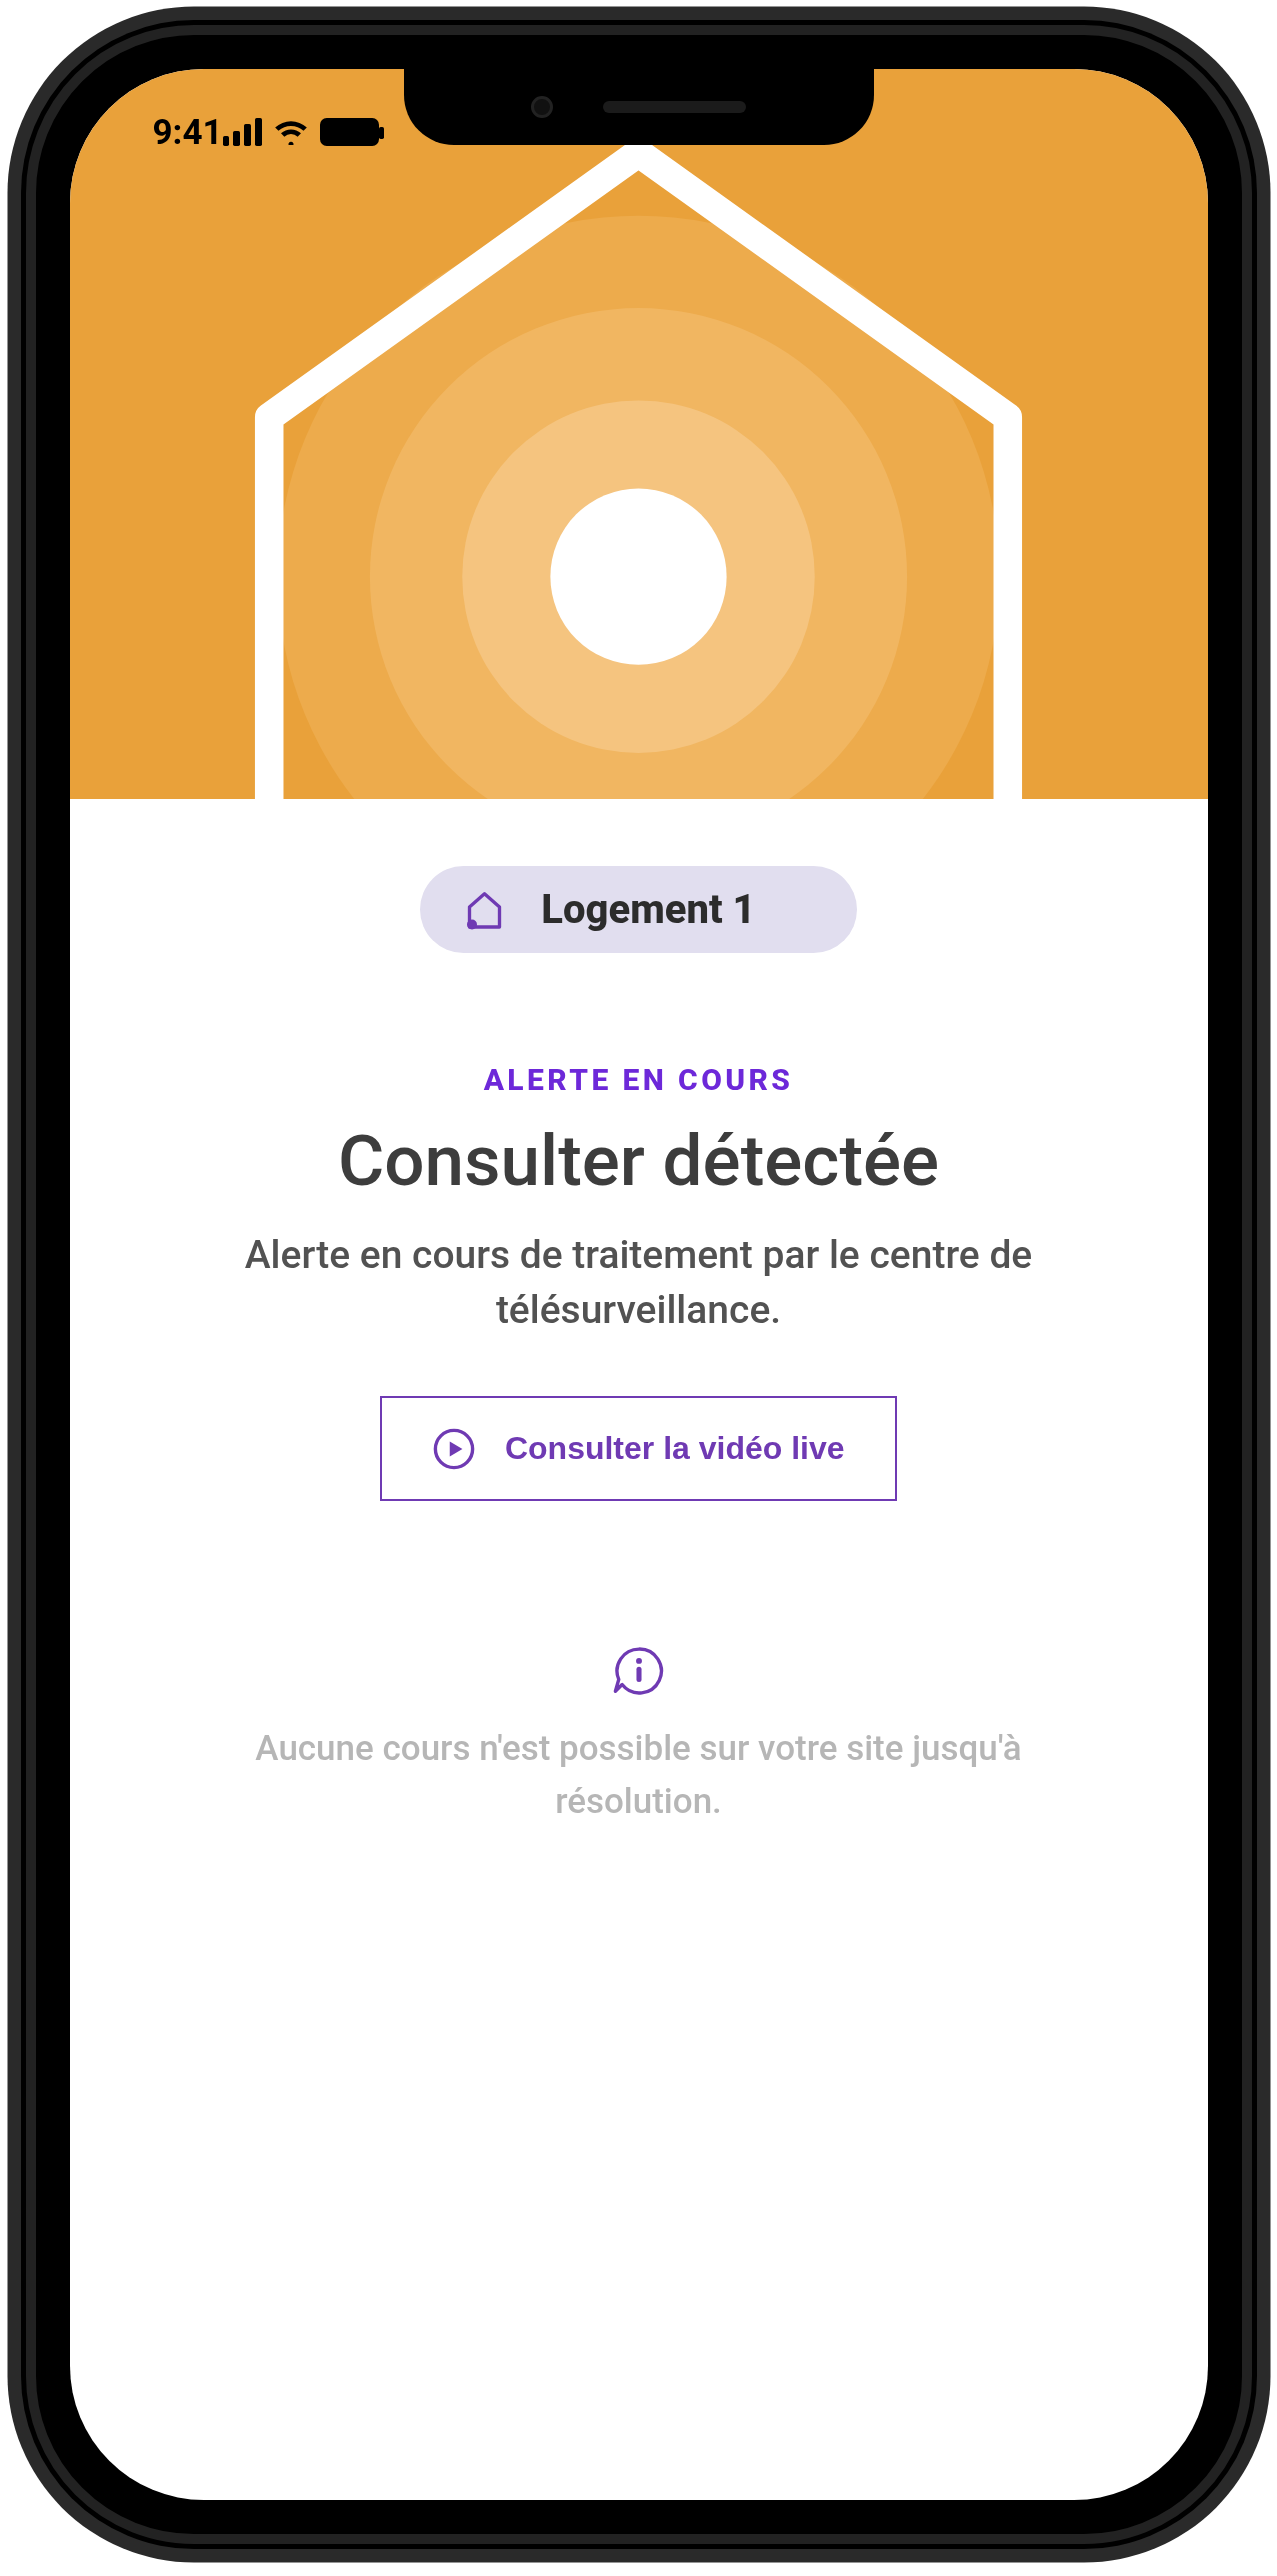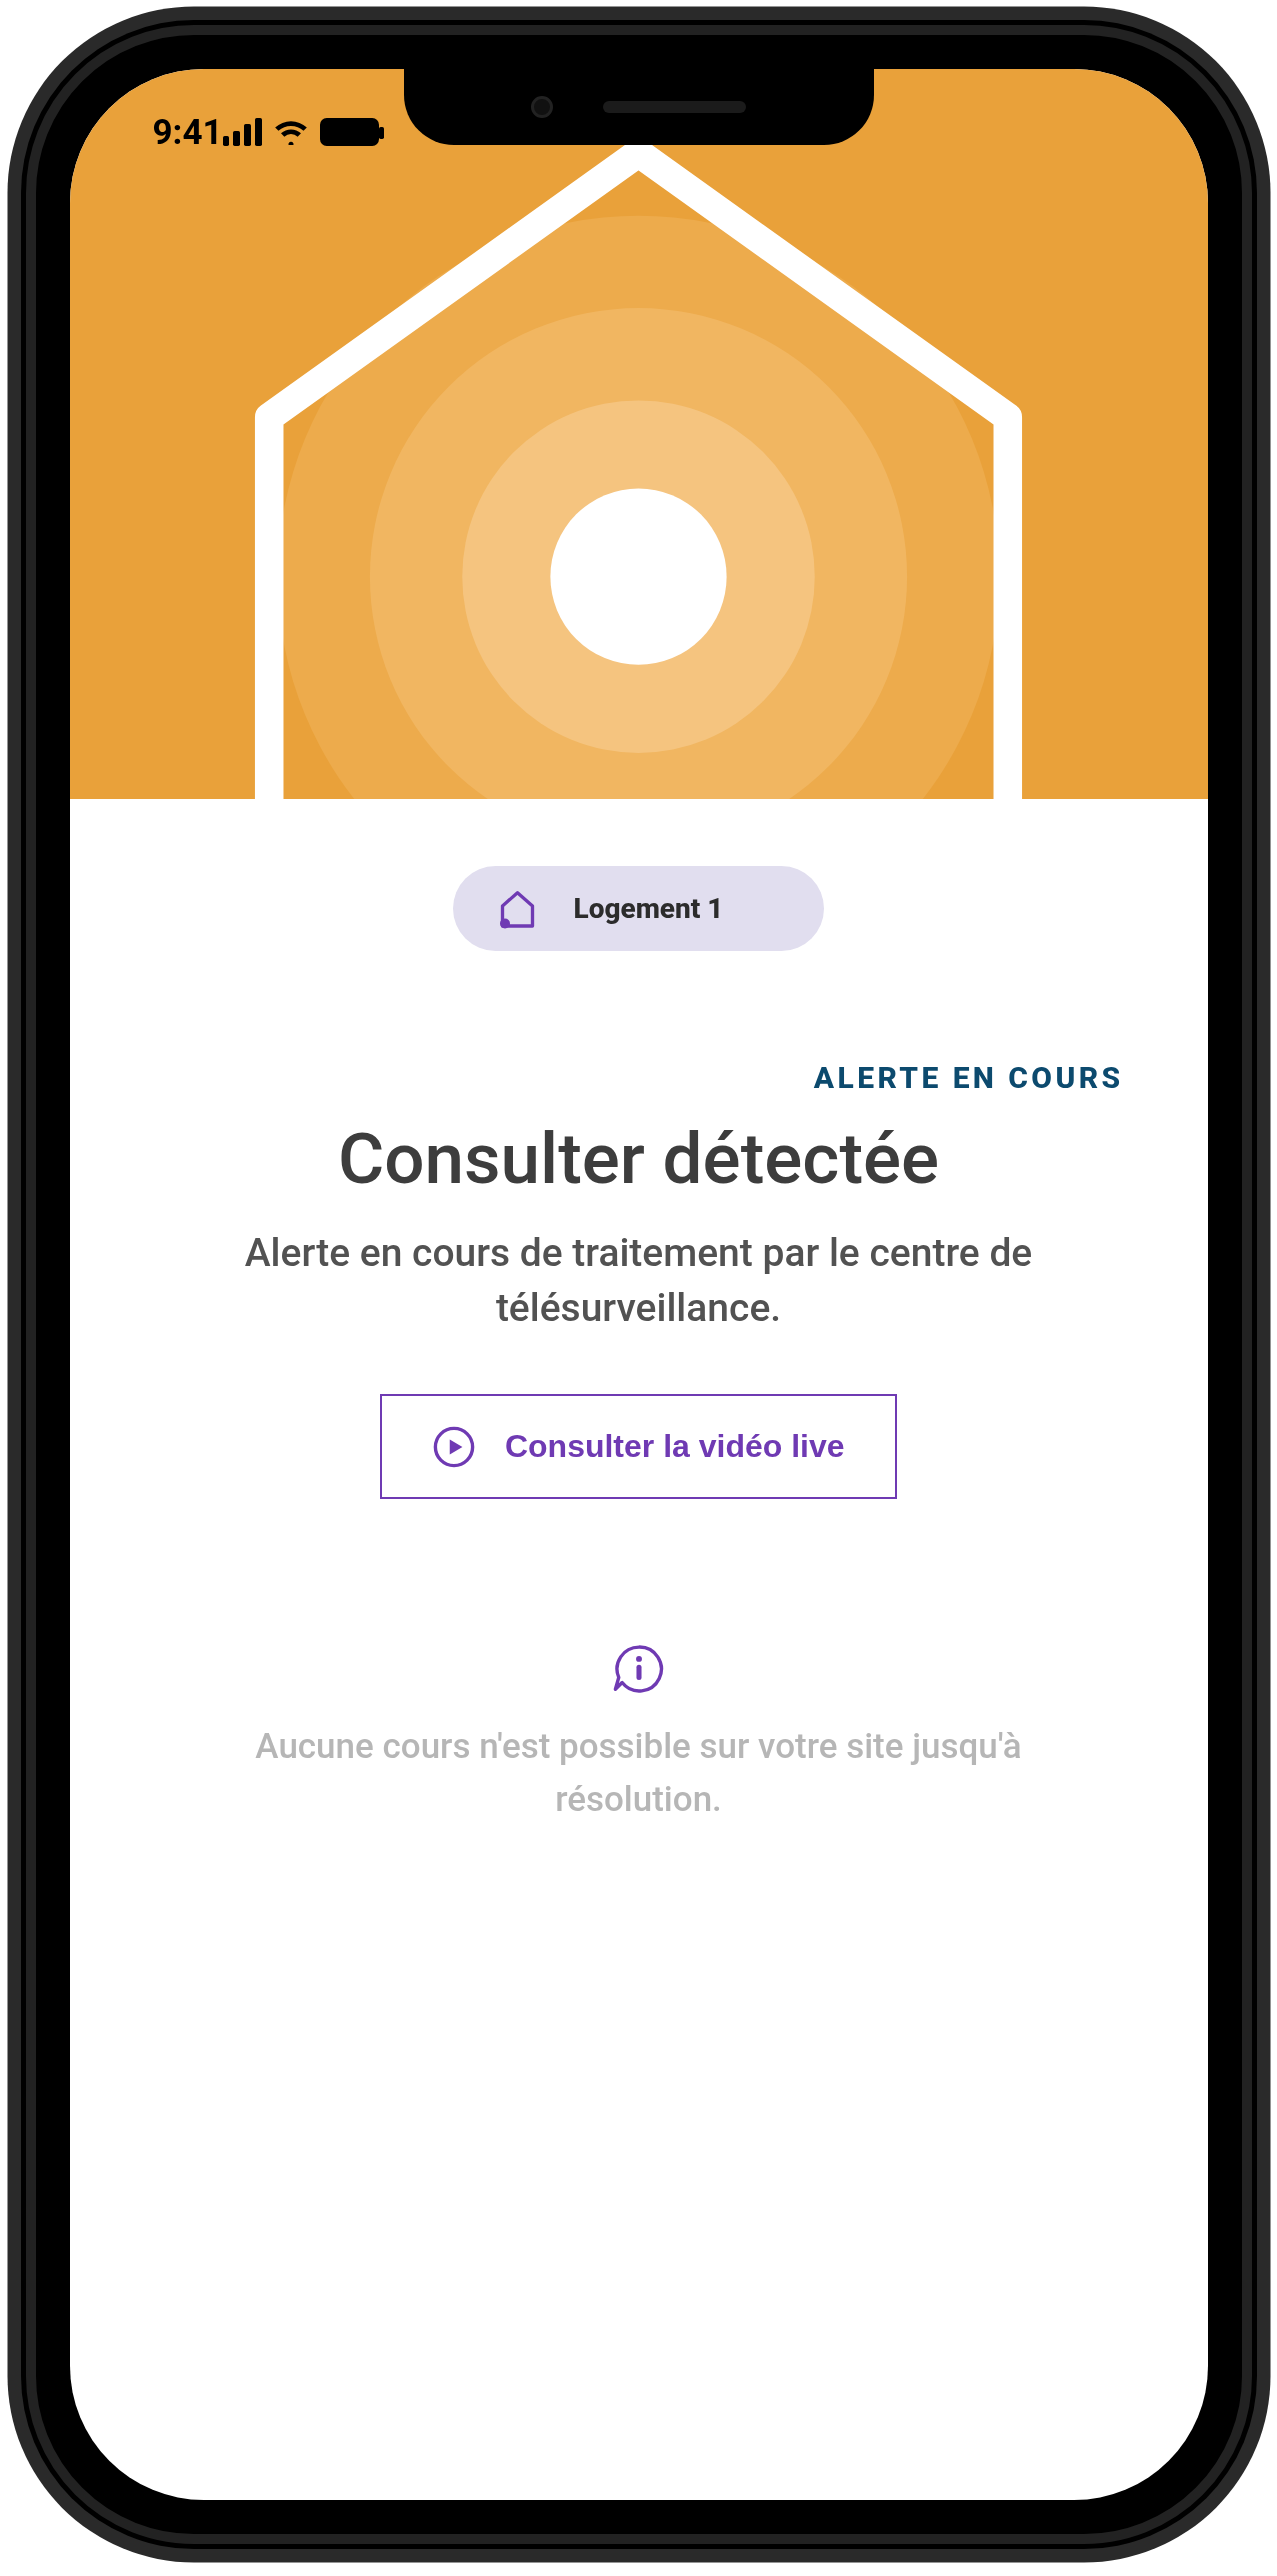--- a/index.html
+++ b/index.html
@@ -53,23 +53,23 @@
       display:flex; align-items:center; justify-content:center;
     }
     .hero svg{position:absolute;}
     
     .content{padding:50px 84px 0;text-align:center;}
     .chip{
       display:inline-flex; align-items:center; gap:34px;
       background:#e1deef; border-radius:50px; padding:20px 101px 20px 42px;
       margin-top:17px;
     }
-    .chip-label{font-size:28px;font-weight:800;color:#2c2c2c;}
+    .chip-label{font-size:40px;font-weight:800;color:#2c2c2c;}
     .eyebrow{
-      margin-top:109px; letter-spacing:3.4px; font-weight:800; font-size:30px; color:#0c4a6e;text-align:right;
+      margin-top:109px; letter-spacing:3.4px; font-weight:800; font-size:30px; color:#6d28d9;
     }
     .title{
       margin-top:22px; font-size:71px; font-weight:500; color:#3d3d3d;
     }
     .desc{
       margin-top:26px; font-size:39px; line-height:1.4; font-weight:500; color:#525252;
       padding:0 8.4px;
     }
     .cta{
       margin:59px auto 0; display:inline-flex; align-items:center; gap:28.5px;

